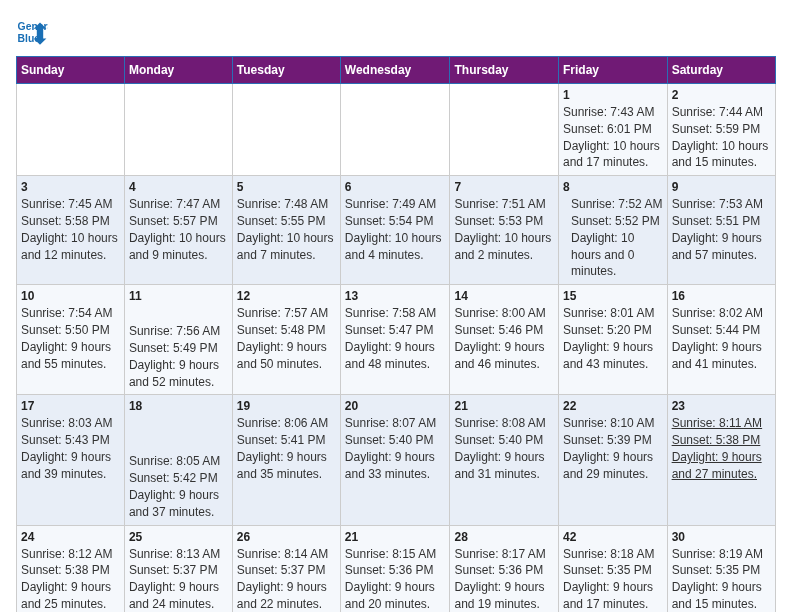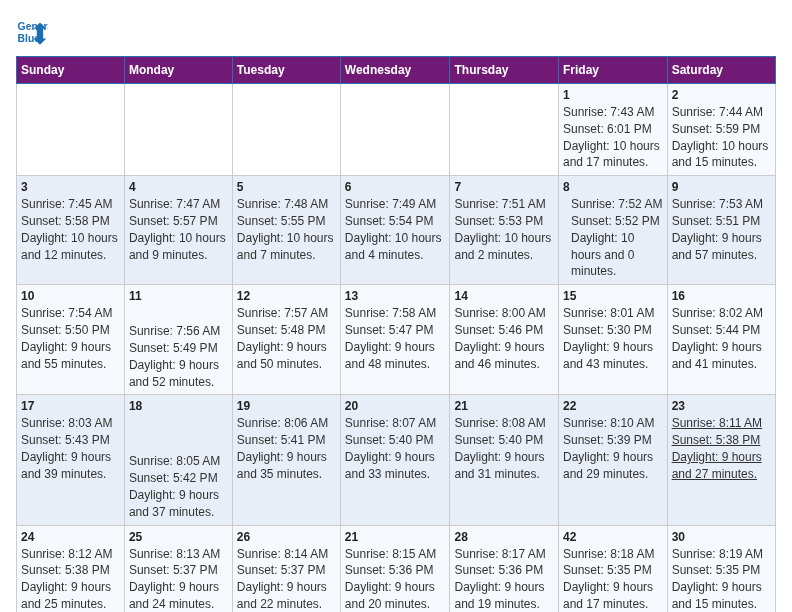--- a/index.html
+++ b/index.html
@@ -203,21 +203,21 @@
         </td>
         <td>
           <div class="day-num">14</div>
           <div class="day-info" style="white-space: pre-line;">Sunrise: 8:00 AM
 Sunset: 5:46 PM
 Daylight: 9 hours and 46 minutes.</div>
         </td>
         <td>
           <div class="day-num">15</div>
           <div class="day-info" style="white-space: pre-line;">Sunrise: 8:01 AM
-Sunset: 5:30 PM
+Sunset: 5:20 PM
 Daylight: 9 hours and 43 minutes.</div>
         </td>
         <td>
           <div class="day-num">16</div>
           <div class="day-info" style="white-space: pre-line;">Sunrise: 8:02 AM
 Sunset: 5:44 PM
 Daylight: 9 hours and 41 minutes.</div>
         </td>
       </tr>
       <tr>

